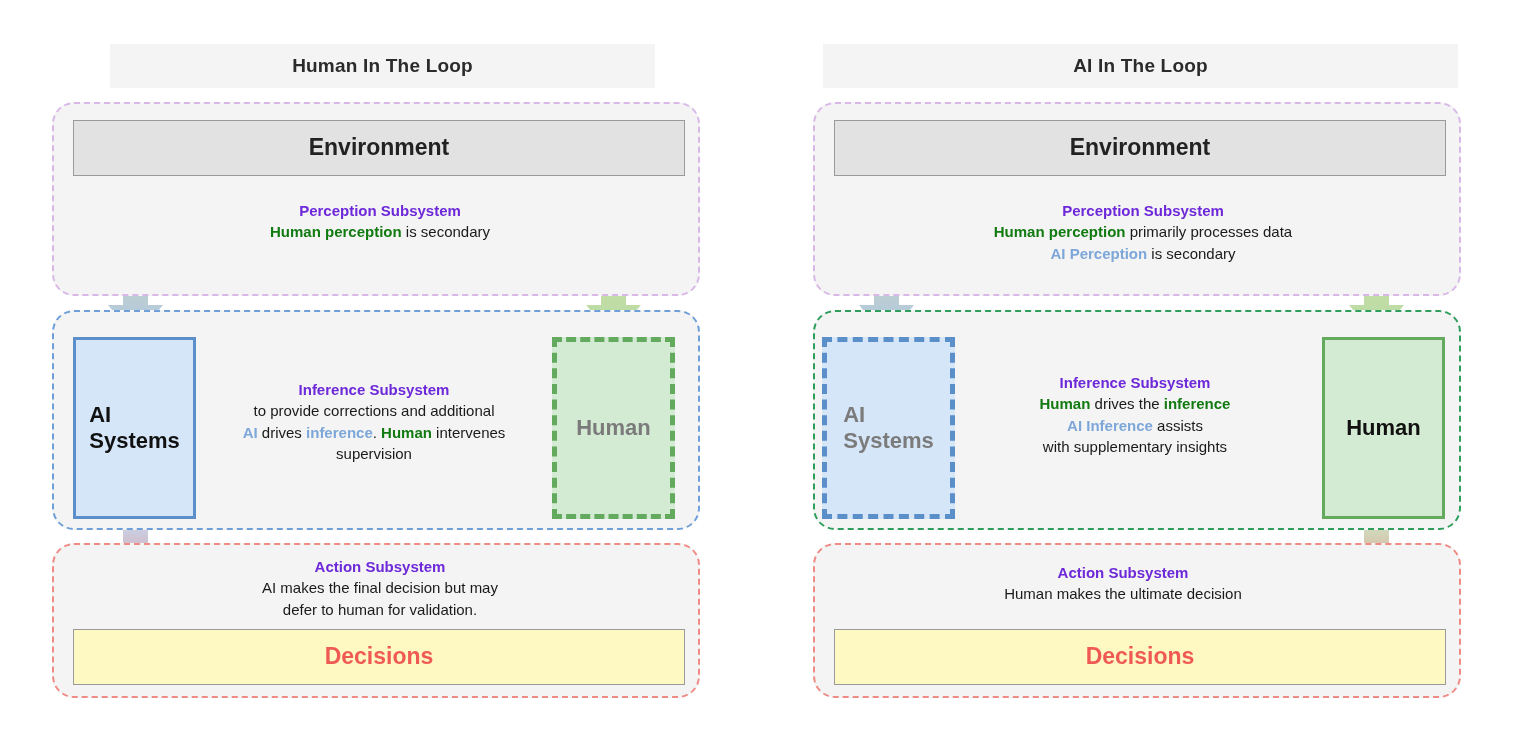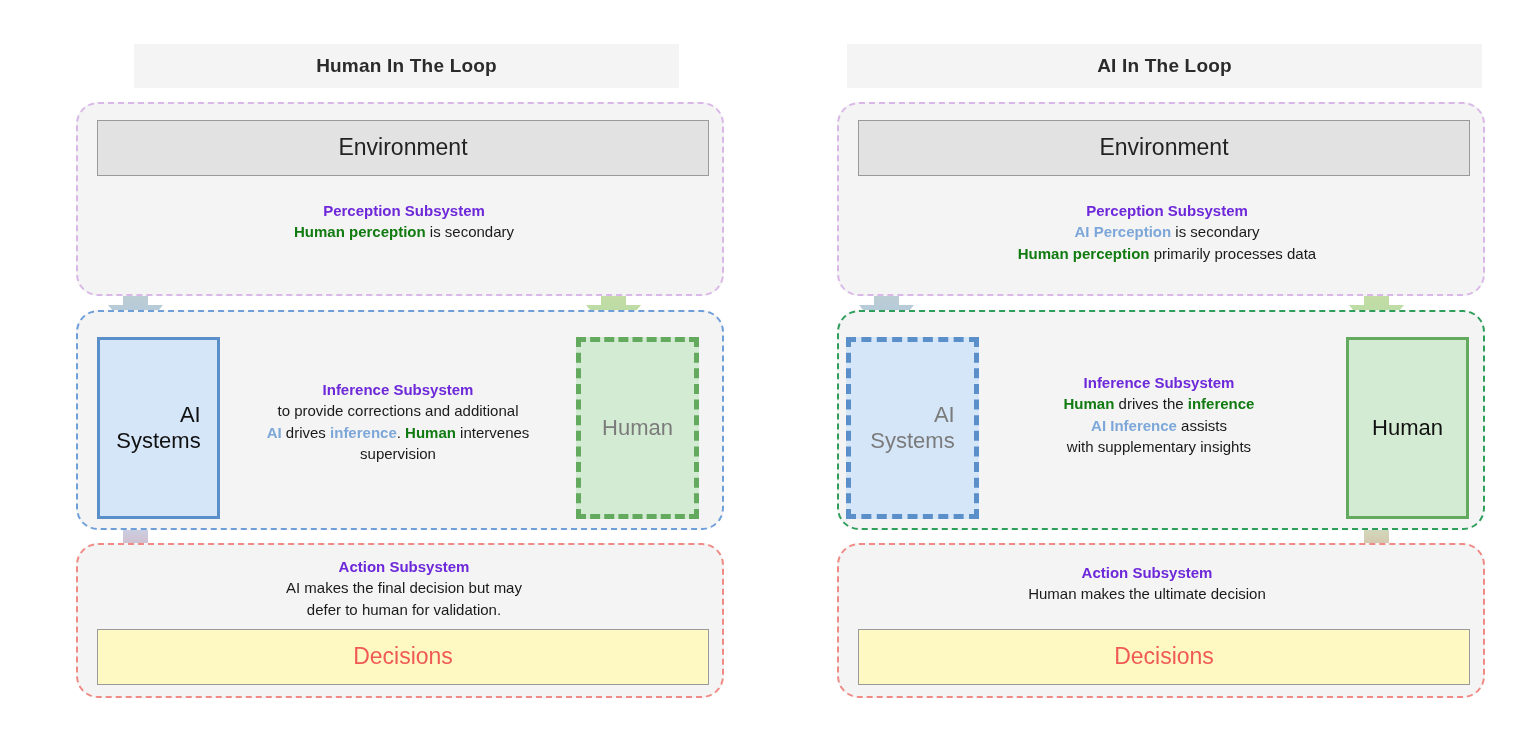--- a/index.html
+++ b/index.html
@@ -10,21 +10,21 @@
   }
   #canvas {
     position: relative;
     width: 1526px;
     height: 744px;
     background: #ffffff;
     overflow: hidden;
   }
 
   
-  .panel { position: absolute; top: 0; height: 612px; margin-left: 24px; }
+  .panel { position: absolute; top: 0; height: 612px; }
   #panel-left  { left: 0px;   width: 763px; }
   #panel-right { left: 763px; width: 763px; }
 
   .panel-title {
     position: absolute;
     top: 44px;
     height: 44px;
     background: #f4f4f4;
     display: flex;
     align-items: center;
@@ -48,22 +48,22 @@
   .subsys.inference-blue  { border-color: #6f9fd8; }
   .subsys.inference-green { border-color: #2e9e5b; }
   .subsys.action { border-color: #ef8a85; }
 
   
   .box {
     position: absolute;
     display: flex;
     align-items: center;
     justify-content: center;
-    text-align: right;
-    font-weight: normal;
+    text-align: left;
+    font-weight: bold;
     line-height: 1.18;
   }
   .box.environment {
     background: #e2e2e2;
     border: 1.5px solid #9a9a9a;
     font-size: 23px;
     color: #222222;
   }
   .box.decisions {
     background: #fef9c3;
@@ -236,22 +236,22 @@
   <div class="panel" id="panel-right">
 
     <div class="panel-title">AI In The Loop</div>
 
     <div class="subsys perception" style="left:50px; top:102px; width:648px; height:194px;"></div>
 
     <div class="box environment" style="left:71px; top:120px; width:612px; height:56px;">Environment</div>
 
     <div class="caption" style="left:135px; top:200px; width:490px;">
       <span class="head">Perception Subsystem</span>
+      <span class="body"><span class="hl-human">Human perception</span><span> primarily processes data</span></span>
       <span class="body"><span class="hl-ai">AI Perception</span><span> is secondary</span></span>
-      <span class="body"><span class="hl-human">Human perception</span><span> primarily processes data</span></span>
     </div>
 
     <div class="subsys inference-green" style="left:50px; top:310px; width:648px; height:220px;"></div>
 
     <div class="box ai-dashed" style="left:59px; top:337px; width:133px; height:182px;">
       <span>
         <span>AI</span><br>
         <span>Systems</span>
       </span>
     </div>

